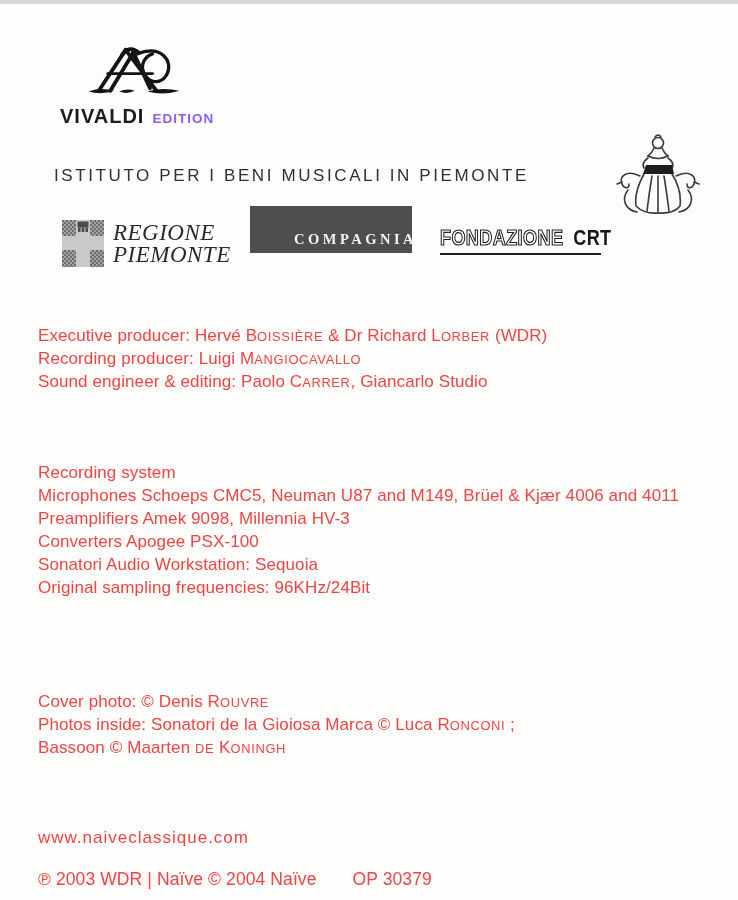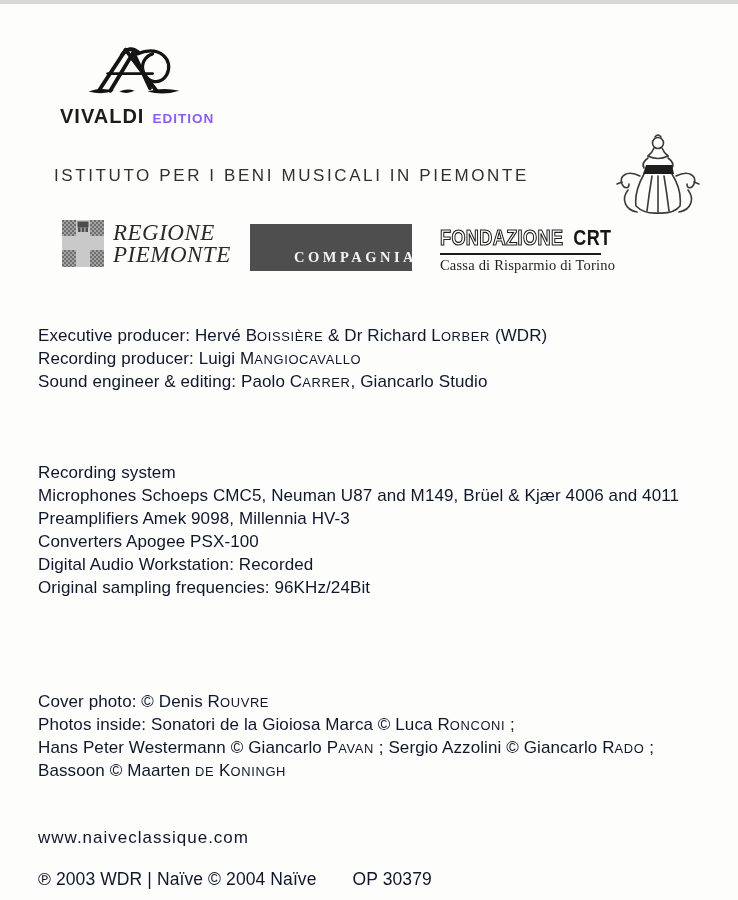--- a/index.html
+++ b/index.html
@@ -24,21 +24,21 @@
   .emblem { position:absolute; left:614px; top:130px; }
 
   
   .regione-logo { position:absolute; left:62px; top:216px; display:flex; align-items:center; gap:9px;font-style:italic; }
   .regione-text {
     font-family:"Liberation Serif", serif; font-size:23px; line-height:22px;
     color:#2a2a2a; letter-spacing:0.5px; white-space:nowrap;
   }
 
   .compagnia-logo {
-    position:absolute; left:250px; top:220px; width:162px; height:47px;
+    position:absolute; left:250px; top:202px; width:162px; height:47px;
     background:#4e4e4e; color:#f3f3f3; text-align:center;
     font-family:"Liberation Serif", serif; box-sizing:border-box;
     display:flex; flex-direction:column; justify-content:flex-end;padding-left:44px;
   }
   .compagnia-top { font-size:14.5px; letter-spacing:3.5px; font-weight:700; padding:6px 0 5px; white-space:nowrap; }
   .compagnia-bottom {
     font-size:10.5px; letter-spacing:2.6px; font-weight:700;
     border-top:2px solid #e6e6e6; padding:3px 0 4px; white-space:nowrap;
   }
 
@@ -57,21 +57,21 @@
   .fcrt-solid { font-weight:700; font-size:22px; letter-spacing:0.5px; color:#161616; }
   .fcrt-rule { width:161px; height:2px; background:#1d1d1d; margin-top:2px; }
   .fcrt-sub {
     font-family:"Liberation Serif", serif; font-size:14.5px; color:#1f1f1f;
     margin-top:2px; letter-spacing:0.2px; white-space:nowrap;
   }
 
   
   .textblock {
     position:absolute; left:38px;
-    font-size:17px; line-height:23px; letter-spacing:0.1px; color:#0f172a;
+    font-size:17px; line-height:23px; letter-spacing:0.1px; color:#ef4444;
     white-space:nowrap;
   }
   .textblock .line { height:23px; }
   .sc { font-size:0.76em; letter-spacing:0.05em; }
 
   .credits-block      { top:320px; }
   .recorded-line      { top:428px; }
   .recording-block    { top:457px; }
   .photo-block        { top:686px; }
   .website-line       { top:822px; letter-spacing:1px; }
@@ -159,43 +159,41 @@
   </div>
 
   <div class="fondazione-logo">
     <div class="fcrt-row">
       <span class="fcrt-outline">FONDAZIONE</span>
       <span class="fcrt-bar1"></span>
       <span class="fcrt-bar2"></span>
       <span class="fcrt-solid">CRT</span>
     </div>
     <div class="fcrt-rule"></div>
-    <div class="fcrt-sub">Cassa di Risparmio di Torino</div>
   </div>
 
   <div class="textblock credits-block">
       <div class="line"><span>Executive producer: Hervé B</span><span class="sc">OISSIÈRE</span><span> &amp; Dr Richard L</span><span class="sc">ORBER</span><span> (WDR)</span></div>
       <div class="line"><span>Recording producer: Luigi M</span><span class="sc">ANGIOCAVALLO</span></div>
       <div class="line"><span>Sound engineer &amp; editing: Paolo C</span><span class="sc">ARRER</span><span>, Giancarlo Studio</span></div>
     </div>
 
 
   <div class="textblock recording-block">
       <div class="line"><span>Recording system</span></div>
       <div class="line"><span>Microphones Schoeps CMC5, Neuman U87 and M149, Brüel &amp; Kjær 4006 and 4011</span></div>
       <div class="line"><span>Preamplifiers Amek 9098, Millennia HV-3</span></div>
       <div class="line"><span>Converters Apogee PSX-100</span></div>
-      <div class="line"><span>Digital Audio Workstation: Recorded</span></div>
+      <div class="line"><span>Sonatori Audio Workstation: Sequoia</span></div>
       <div class="line"><span>Original sampling frequencies: 96KHz/24Bit</span></div>
     </div>
 
   <div class="textblock photo-block">
       <div class="line"><span>Cover photo: © Denis R</span><span class="sc">OUVRE</span></div>
       <div class="line"><span>Photos inside: Sonatori de la Gioiosa Marca © Luca R</span><span class="sc">ONCONI</span><span> ;</span></div>
-      <div class="line"><span>Hans Peter Westermann © Giancarlo P</span><span class="sc">AVAN</span><span> ; Sergio Azzolini © Giancarlo R</span><span class="sc">ADO</span><span> ;</span></div>
       <div class="line"><span>Bassoon © Maarten </span><span class="sc">DE</span><span> K</span><span class="sc">ONINGH</span></div>
     </div>
 
   <div class="textblock website-line">www.naiveclassique.com</div>
 
   <div class="textblock footer-line">
     <span>℗ 2003 WDR | Naïve © 2004 Naïve</span><span class="catalog-number">OP 30379</span>
   </div>
 
 </div>

